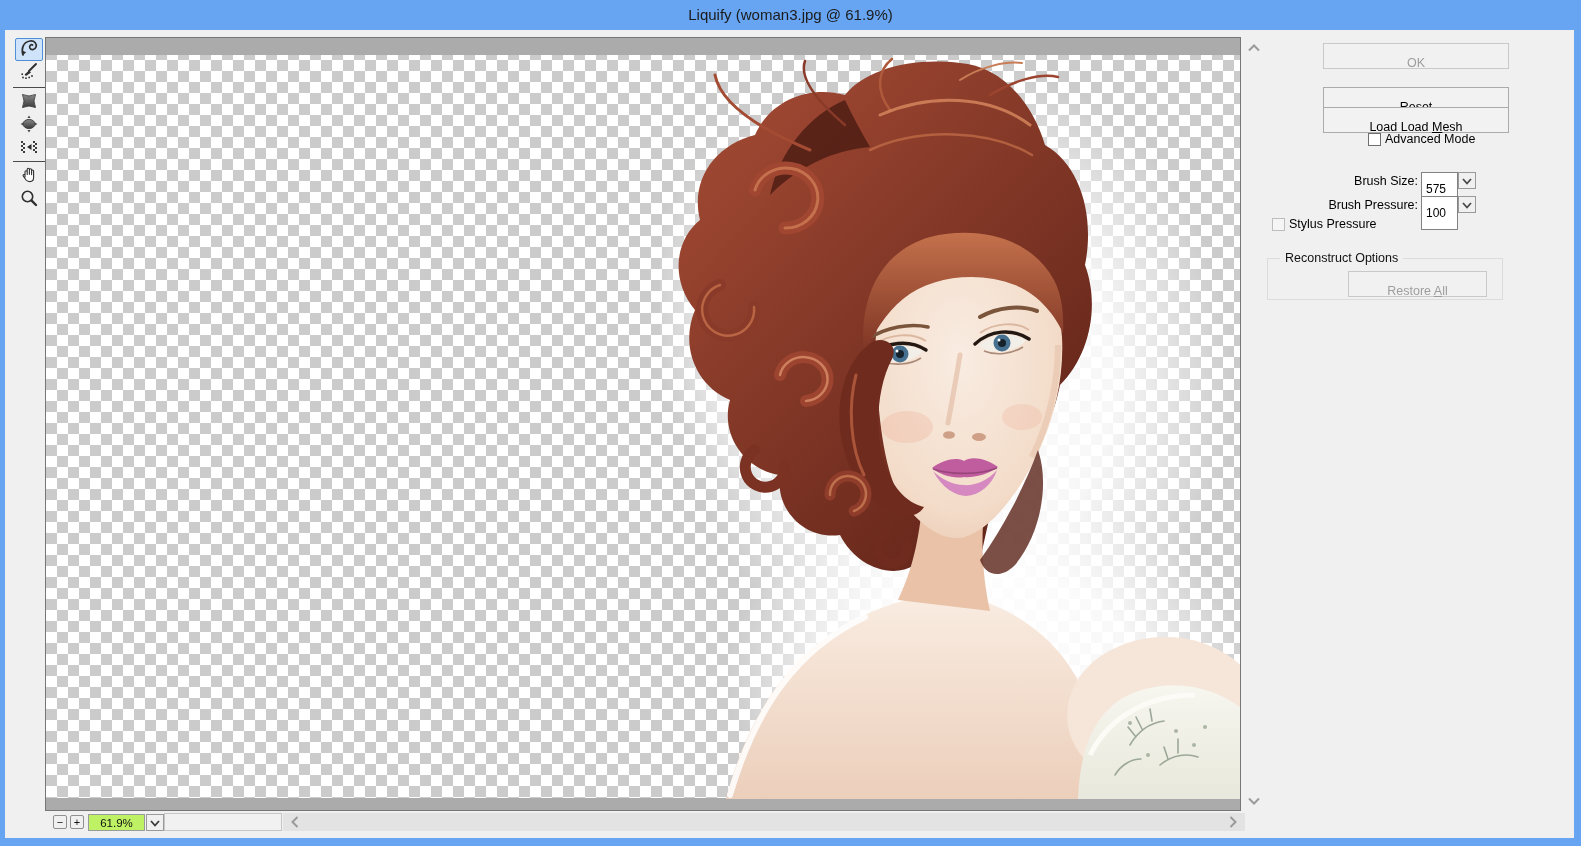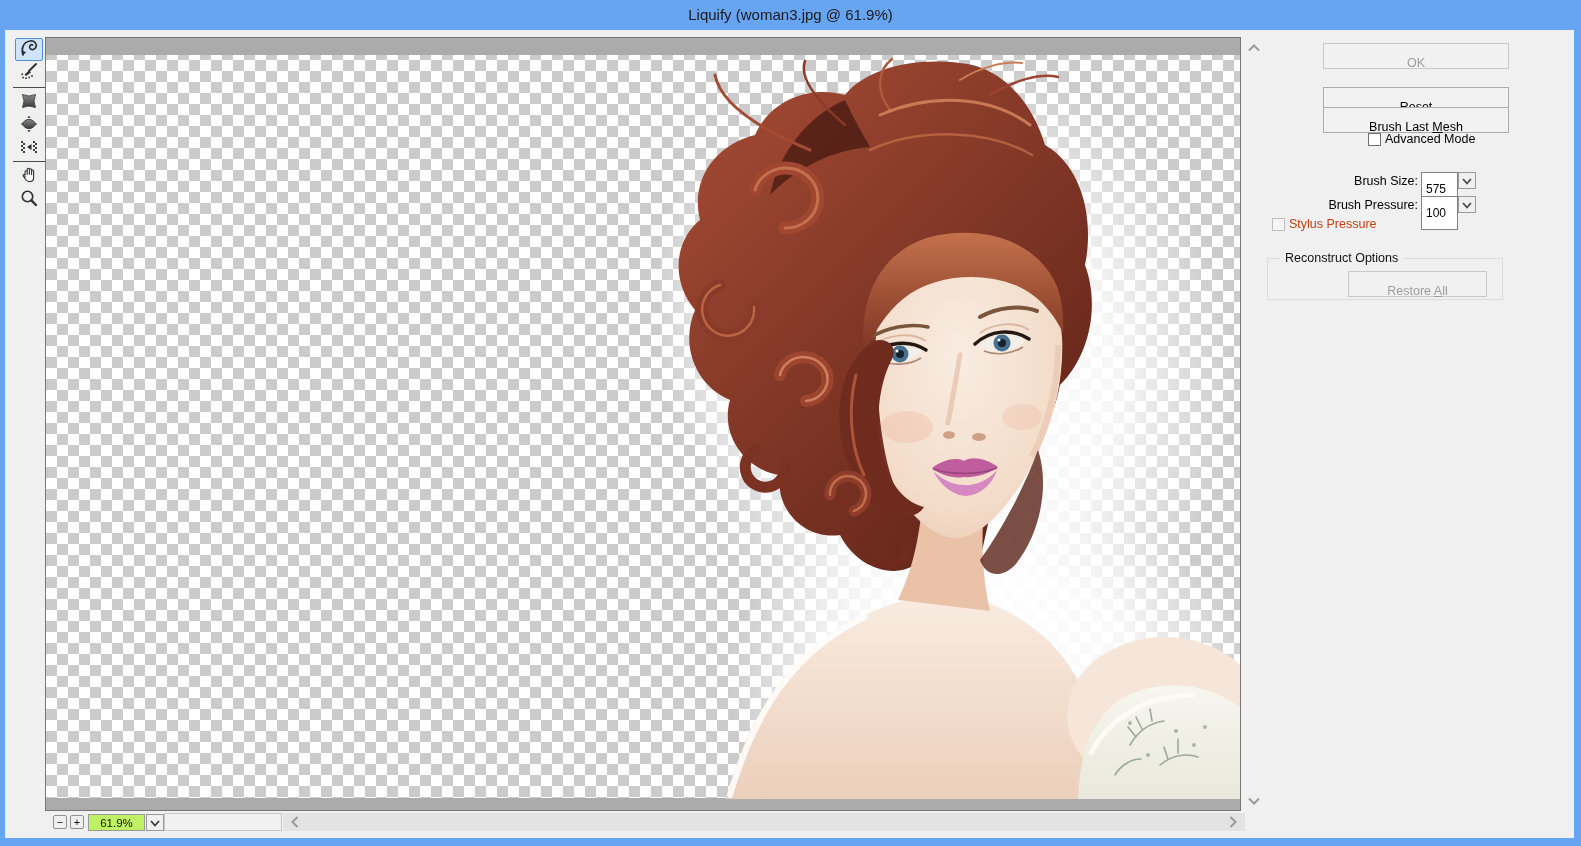--- a/index.html
+++ b/index.html
@@ -48,21 +48,21 @@
   .hscroll { position:absolute; left:278px; top:783px; width:962px; height:18px; background:#e3e3e3;
              display:flex; align-items:center; justify-content:space-between; padding:0 5px; }
 
   
   .btn { position:absolute; background:#f2f2f2; border:1px solid #ababab; font-size:12.5px; color:#000;
          font-family:"Liberation Sans",sans-serif; cursor:pointer; padding:12px; }
   .btn.disabled { color:#9d9d9d; border-color:#c9c9c9; background:#f1f1f1; }
   .checkbox { position:absolute; width:13px; height:13px; background:#fff; border:1px solid #6e6e6e; cursor:pointer; }
   .checkbox.disabled { border-color:#bdbdbd; background:#f5f5f5; }
   .cb-label { position:absolute; font-size:12.5px; color:#000; }
-  .cb-label.disabled { color:#c2410c; }
+  .cb-label.disabled { color:#000000; }
   .groupbox { position:absolute; border:1px solid #dcdcdc; }
   .group-title { position:absolute; top:-8px; left:12px; background:#f0f0f0; padding:0 5px; font-size:12.5px; color:#111; }
   .fld-label { position:absolute; font-size:12.5px; color:#000; text-align:right; }
   .combo-field { position:absolute; width:37px; height:34px; background:#fff; border:1px solid #828282;
                  font-size:12px; padding:0 0 0 4px; color:#000; font-family:"Liberation Sans",sans-serif; }
   .combo-drop { position:absolute; width:18px; height:17px; background:#f0f0f0; border:1px solid #9a9a9a;
                 display:flex; align-items:center; justify-content:center; cursor:pointer; padding:0; }
   .mnemonic { text-decoration:underline; }
 
   
@@ -331,21 +331,21 @@
       <span class="scroll-arrow">
         <svg width="8" height="12">
             <polyline points="1.5,1 6.5,6 1.5,11" stroke="#9a9a9a" stroke-width="2" fill="none"></polyline>
           </svg>
       </span>
     </div>
 
     <button class="btn disabled" style="left:1318px; top:13px; width:186px; height:18px;">OK</button>
     <button class="btn" style="left:1318px; top:57px; width:186px; height:20px;">Reset</button>
     <button class="btn" style="left:1318px; top:77px; width:186px; height:18px;">
-      <span>Brush Last </span><span class="mnemonic">M</span><span>esh</span>
+      <span>Load Load </span><span class="mnemonic">M</span><span>esh</span>
     </button>
 
     <div class="checkbox" style="left:1363px; top:103px;"></div>
     <div class="cb-label" style="left:1380px; top:102px;">Advanced Mode</div>
 
     <div class="fld-label" style="left:1265px; top:144px; width:148px;">Brush Size:</div>
     <input class="combo-field" style="left: 1416px; top: 142px;" readonly="" value="575">
     <button class="combo-drop" style="left:1453px; top:142px;">
       <span>
         <svg width="10" height="7">

